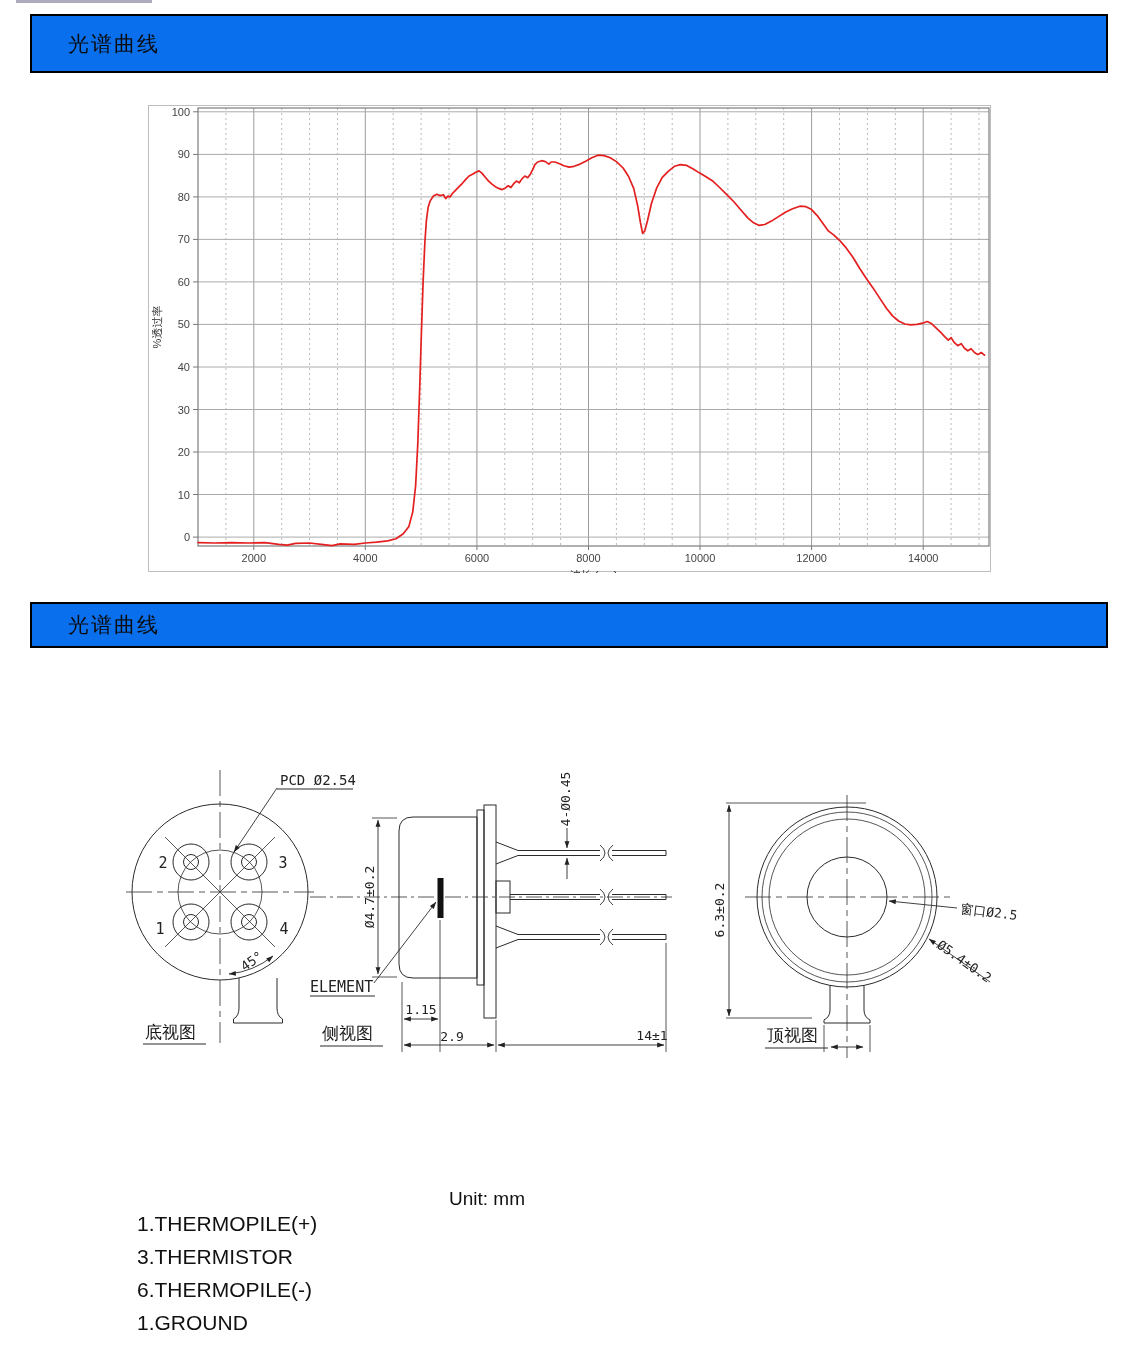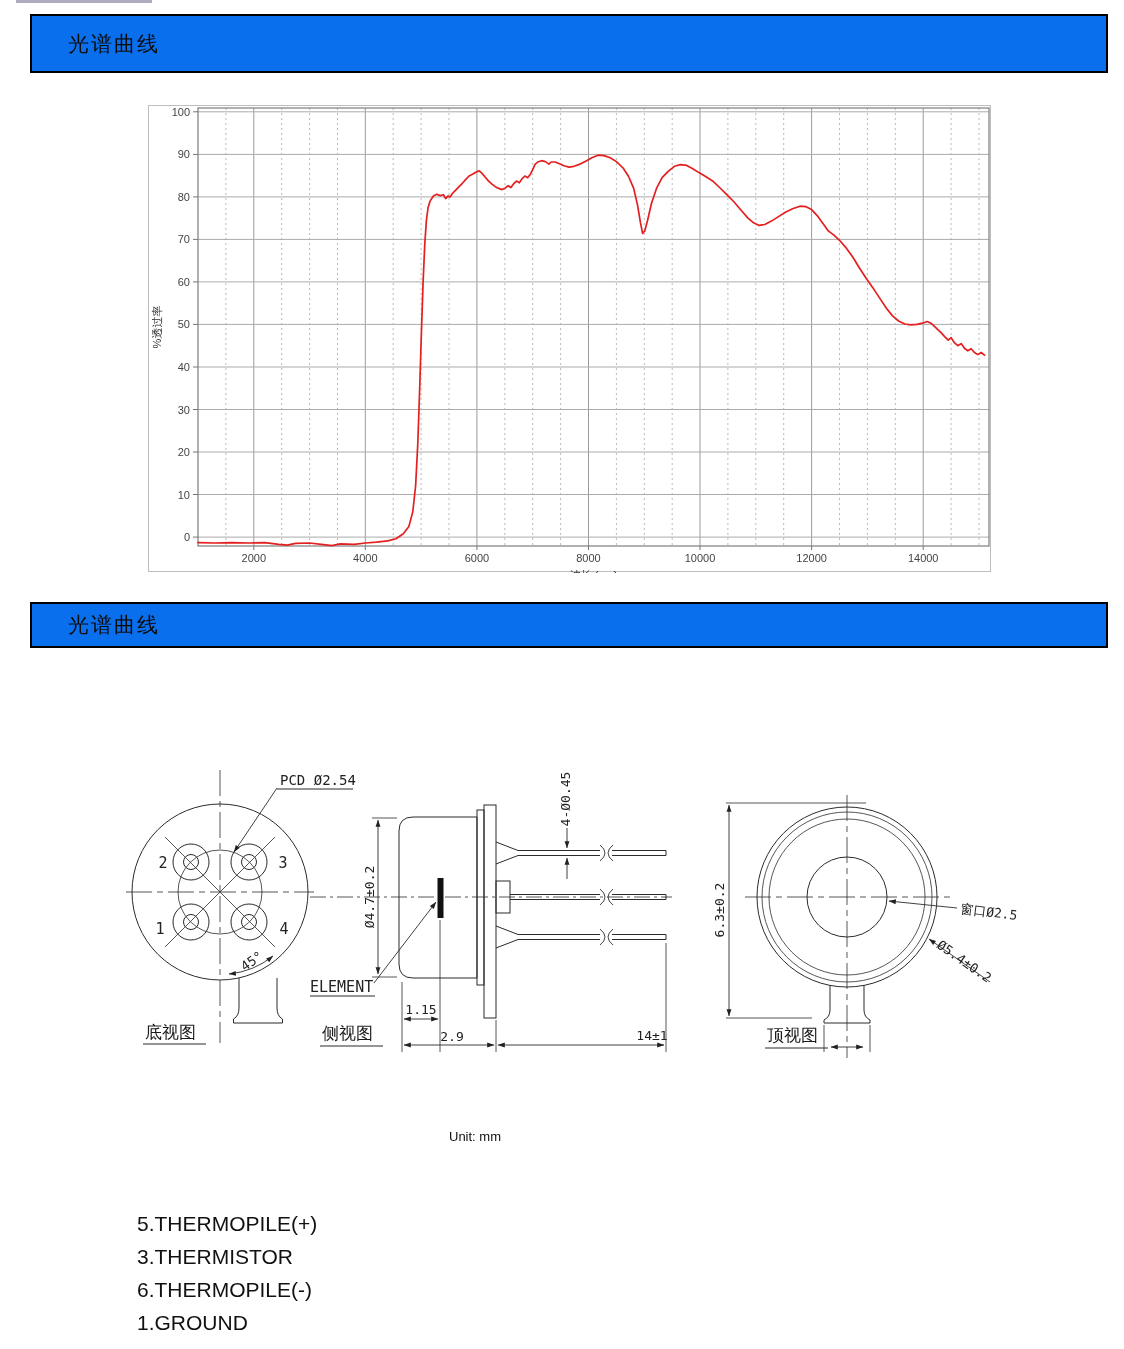--- a/index.html
+++ b/index.html
@@ -11,21 +11,21 @@
   .secbar .t{font-family:"Liberation Serif",serif;font-size:21px;color:#0b0b0b;letter-spacing:2px;
              padding-left:36px;}
   #bar1{top:14px;height:59px;}
   #bar2{top:602px;height:46px;}
   #chartbox{position:absolute;left:148px;top:105px;width:843px;height:467px;
             border:1px solid #bdbdbd;box-sizing:border-box;background:#fff;}
   #chart-svg{position:absolute;left:0;top:0;}
   #drawing-svg{position:absolute;left:0;top:740px;}
   .cadtxt{font-family:"DejaVu Sans Mono",monospace;fill:#222;}
   .cntxt{font-family:"Liberation Sans",sans-serif;fill:#1a1a1a;}
-  #unitnote{position:absolute;left:449px;top:1129px;font-size:13px;color:#111;}
+  #unitnote{position:absolute;left:449px;top:1188px;font-size:19px;color:#111;}
   #pinlist{position:absolute;left:137px;top:1207px;font-size:21px;color:#111;line-height:33px;}
 </style>
 </head>
 <body>
 
 <div id="page">
 
   <div class="topfrag"></div>
 
   <div id="bar1" class="secbar">
@@ -242,19 +242,19 @@
     <text class="cadtxt" font-size="13" text-anchor="middle" transform="rotate(-90 720 910)" x="720" y="914">6.3±0.2</text>
     <text class="cadtxt" x="960" y="913" font-size="13" transform="rotate(7 960 913)">窗口Ø2.5</text>
     <text class="cadtxt" x="936" y="947" font-size="13" transform="rotate(35 936 947)">Ø5.4±0.2</text>
     <text class="cntxt" x="767" y="1041" font-size="17">顶视图</text>
     <line x1="765" y1="1048" x2="828" y2="1048" stroke="#2b2b2b" stroke-width="1"></line>
   </svg>
 
   <div id="unitnote">Unit: mm</div>
 
   <div id="pinlist">
-    <div>5.THERMOPILE(+)</div>
+    <div>1.THERMOPILE(+)</div>
     <div>3.THERMISTOR</div>
     <div>6.THERMOPILE(-)</div>
     <div>1.GROUND</div>
   </div>
 
 </div>
 
 </body></html>

